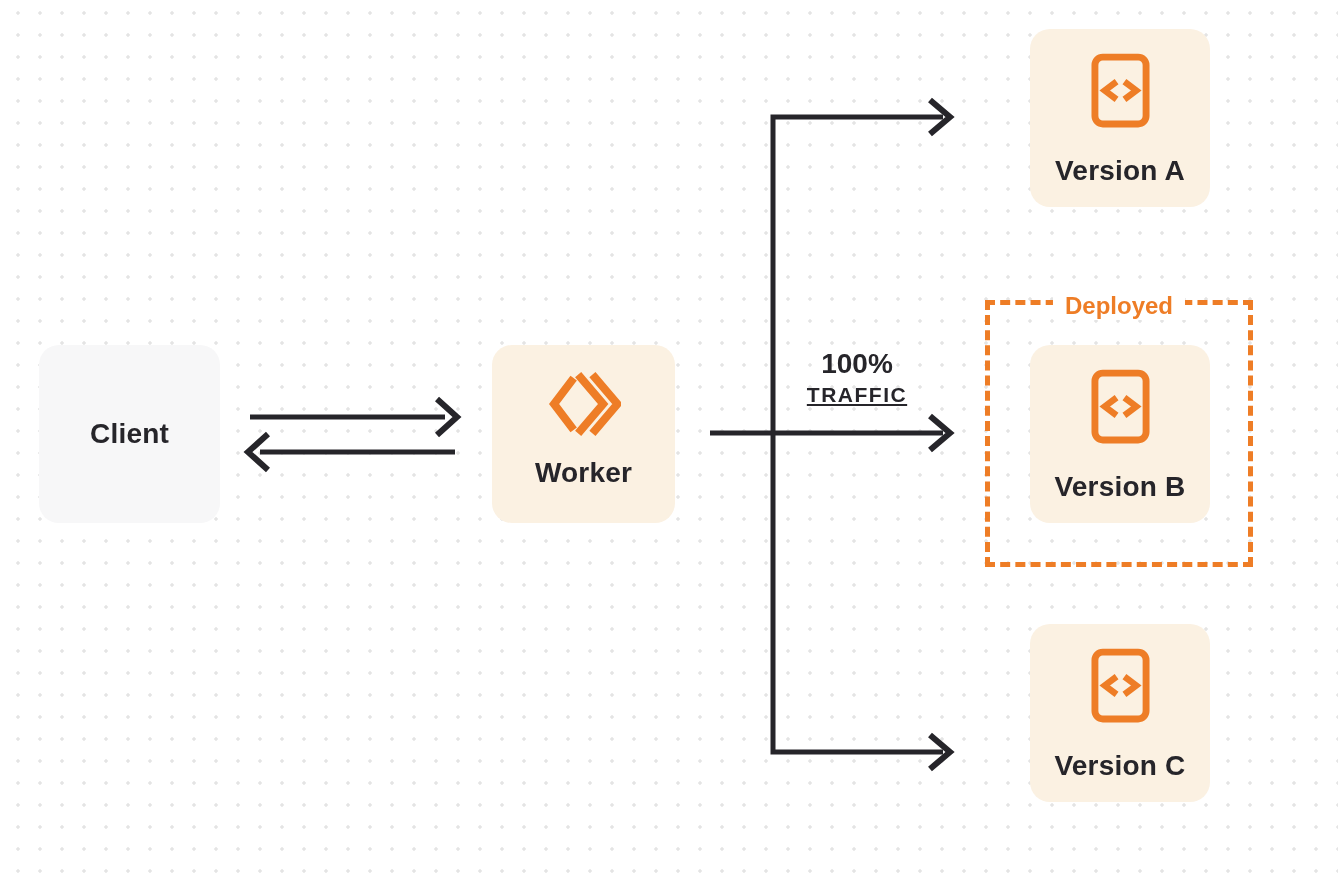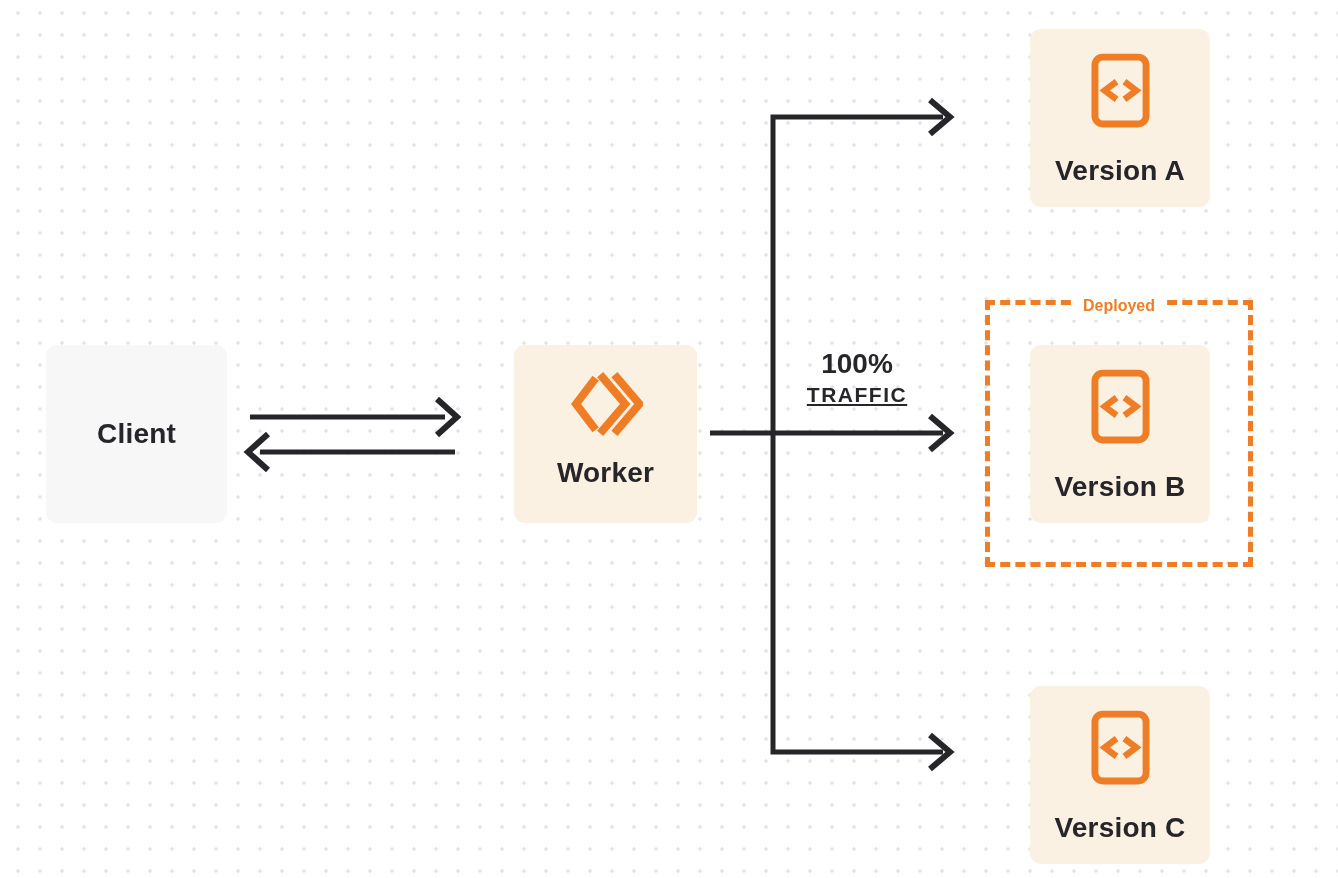--- a/index.html
+++ b/index.html
@@ -22,58 +22,58 @@
     background-size:22px 22px;
     background-position:7px 2px;
   }
   svg.wires{position:absolute;left:0;top:0;pointer-events:none;}
   .shaft{stroke:var(--ink);stroke-width:5;fill:none;}
   .head{stroke:var(--ink);stroke-width:6;fill:none;stroke-linejoin:miter;stroke-linecap:butt;}
   .oicon{stroke:var(--accent-orange);fill:none;stroke-linejoin:miter;stroke-linecap:butt;}
 
   .node{
     position:absolute;
-    border-radius:11px;
+    border-radius:20px;
     display:flex;flex-direction:column;align-items:center;
   }
   .node .node-label{
     font-size:28px;font-weight:700;color:var(--ink);
     line-height:34px;letter-spacing:.2px;white-space:nowrap;
   }
   .node-client{
-    left:46px;top:345px;width:181px;height:178px;
+    left:39px;top:345px;width:181px;height:178px;
     background:var(--light-gray);
     justify-content:center;
   }
   .node-worker{
-    left:514px;top:345px;width:183px;height:178px;
+    left:492px;top:345px;width:183px;height:178px;
     background:var(--cream);
   }
   .node-worker .logo{margin-top:25px;}
   .node-worker .node-label{margin-top:18px;}
   .node-version{
     width:180px;height:178px;left:1030px;
     background:var(--cream);
   }
   .node-version .file-icon{margin-top:24px;}
   .node-version .node-label{margin-top:26px;}
   .node-version-a{top:29px;}
   .node-version-b{top:345px;}
-  .node-version-c{top:686px;}
+  .node-version-c{top:624px;}
 
   .deployed-box{
     position:absolute;left:985px;top:300px;width:268px;height:267px;
     border:5px dashed var(--accent-orange);
   }
   .deployed-label{
     position:absolute;left:50%;top:-13px;transform:translateX(-50%);
     background:var(--background);
     padding:0 12px;
     color:var(--accent-orange);
-    font-size:16px;font-weight:700;line-height:28px;white-space:nowrap;
+    font-size:24px;font-weight:700;line-height:28px;white-space:nowrap;
   }
   .traffic-label{
     position:absolute;left:780px;top:349px;width:154px;
     text-align:center;color:var(--ink);font-weight:700;
   }
   .traffic-line1{display:block;font-size:28px;line-height:30px;}
   .traffic-line2{display:block;font-size:21px;line-height:32px;letter-spacing:1.5px;text-decoration:underline;}
 </style>
 </head>
 <body>

